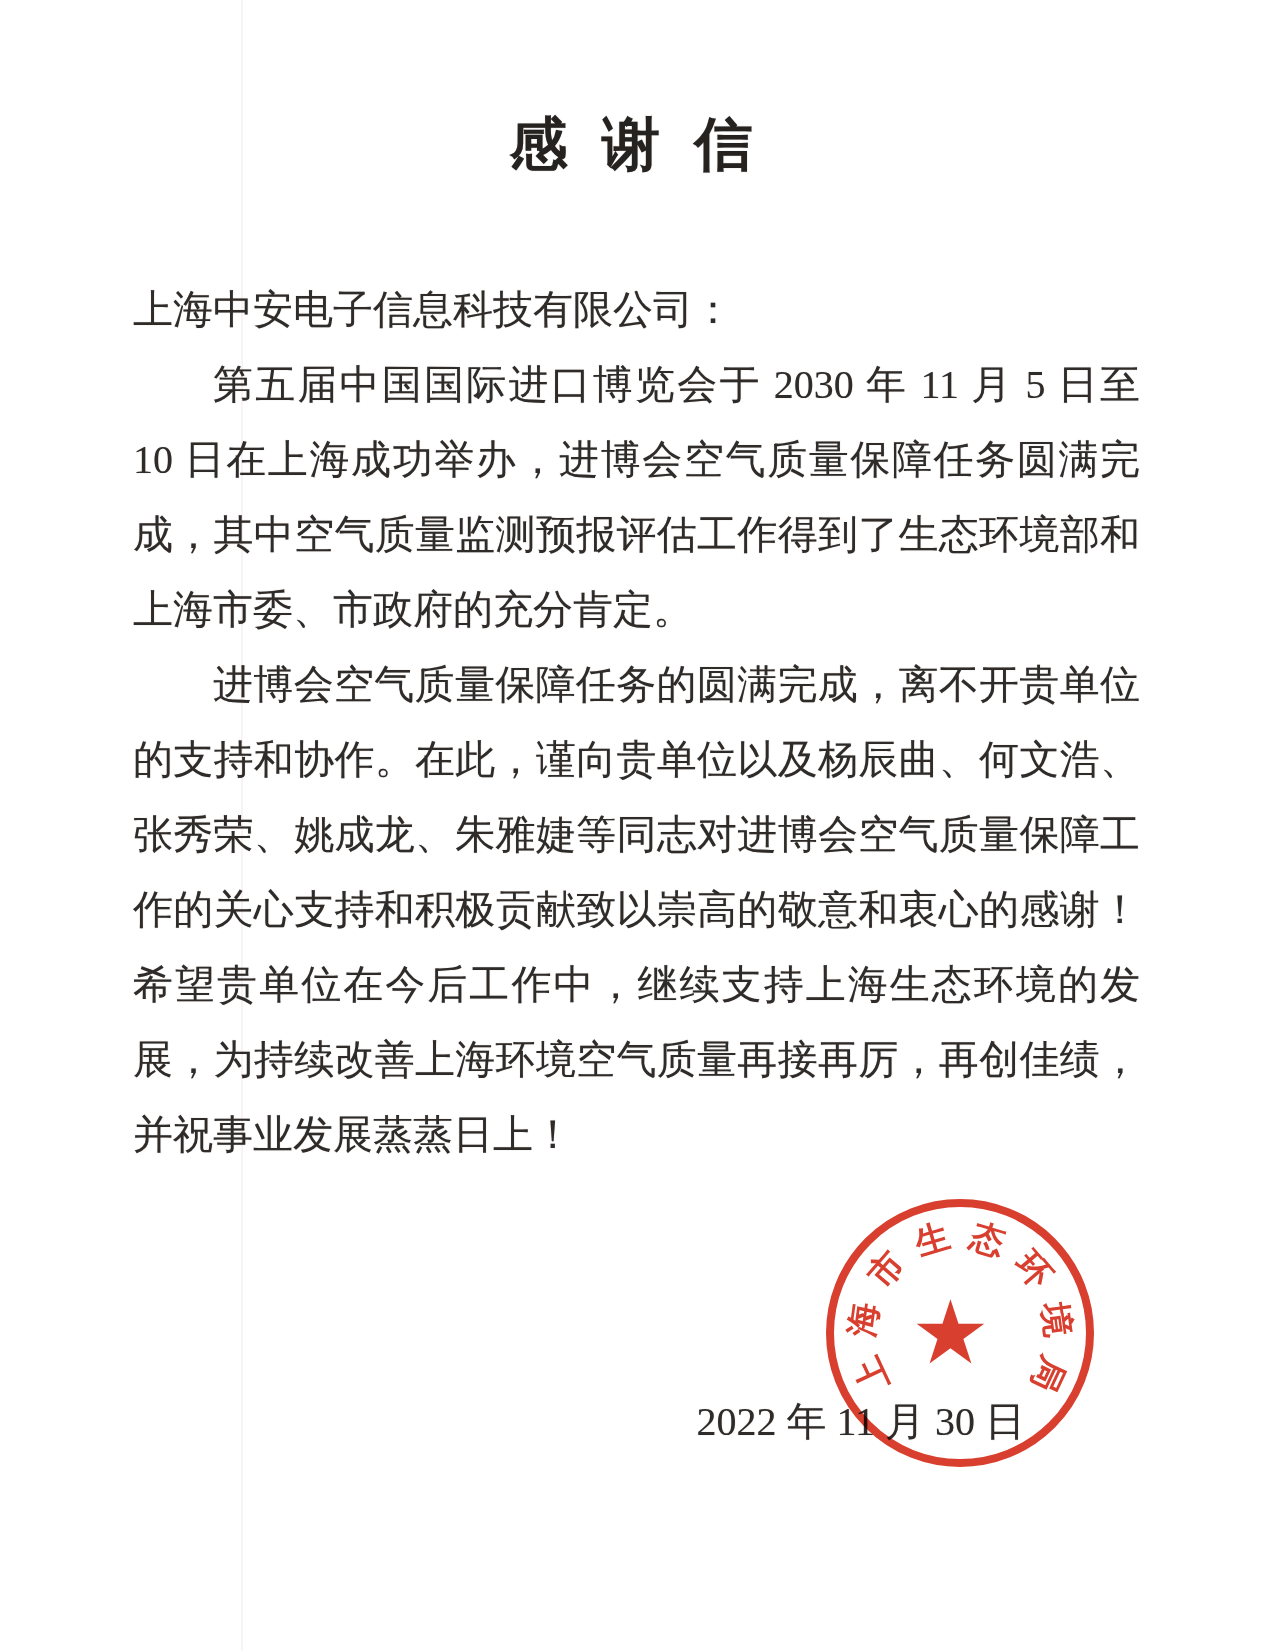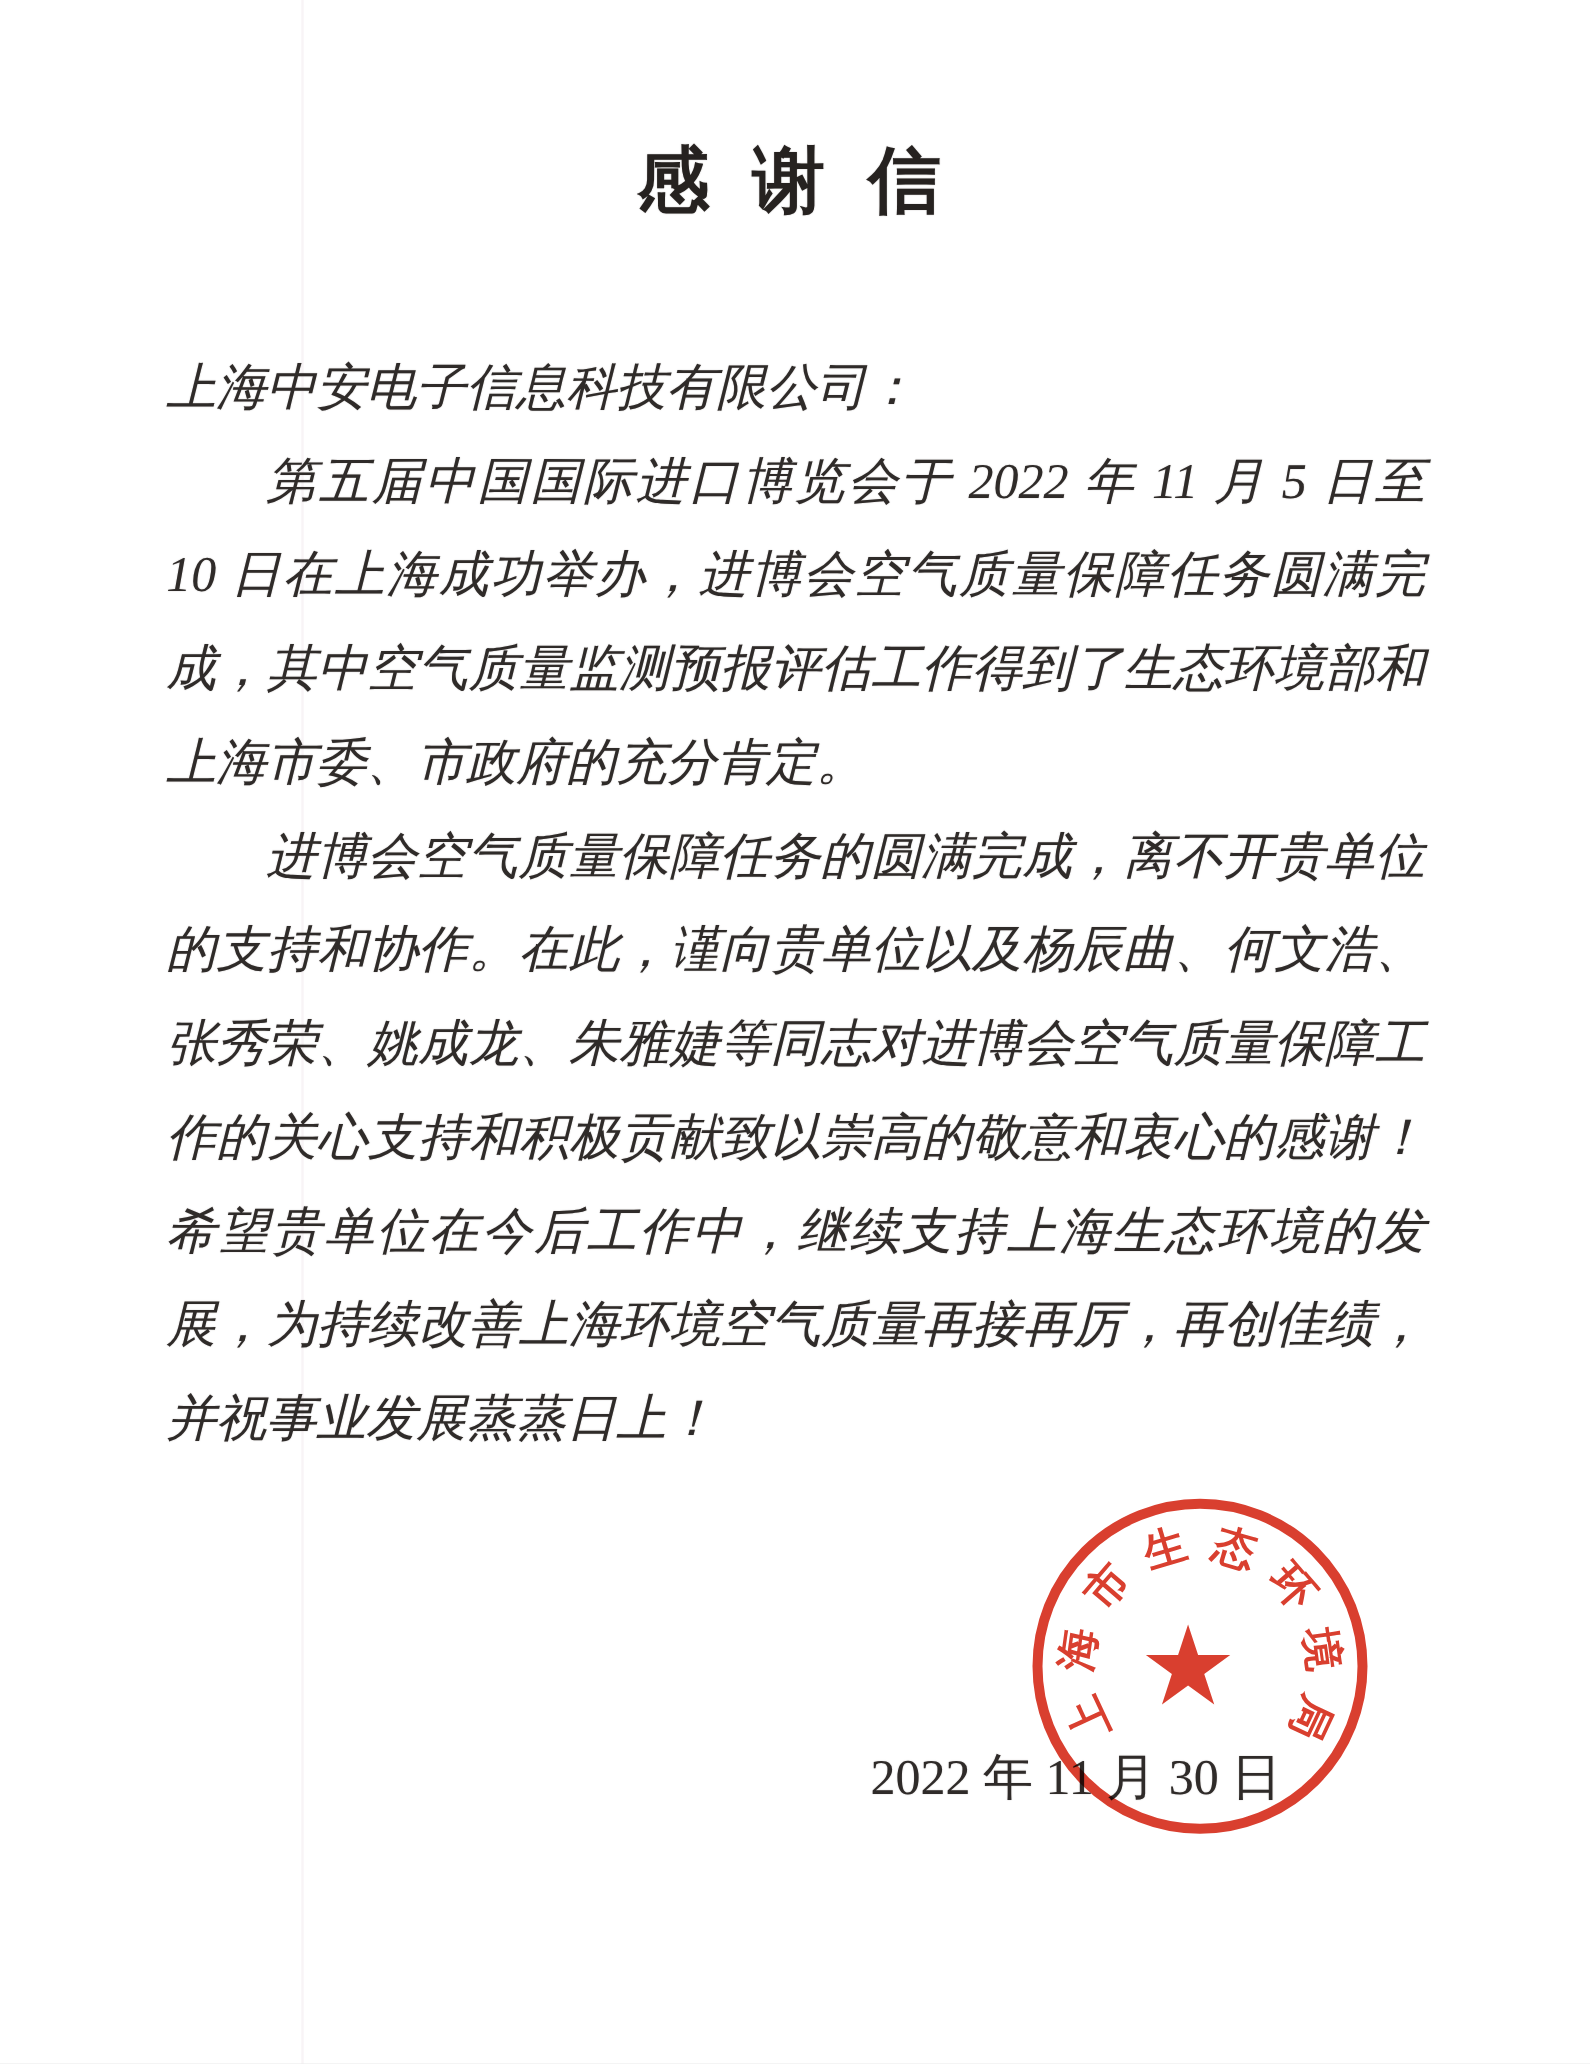--- a/index.html
+++ b/index.html
@@ -42,21 +42,20 @@
     left: 133px;
     top: 272px;
     width: 1007px;
     font-size: 40px;
     line-height: 75px;
     text-align: justify;
     text-shadow: 0 0 1px rgba(40, 30, 25, 0.35);
   }
   .body p {
     margin: 0;
-    font-style: italic;
   }
   .para {
     text-indent: 2em;
   }
   .sig-org {
     position: absolute;
     top: 1303px;
     right: 230px;
     font-size: 41px;
     letter-spacing: 2px;
@@ -124,21 +123,21 @@
 </head>
 <body>
 
 <div class="page">
   <div class="fold-line"></div>
 
   <h1 class="title">感 谢 信</h1>
 
   <div class="body">
     <p class="salutation">上海中安电子信息科技有限公司：</p>
-    <p class="para">第五届中国国际进口博览会于 2022 年 11 月 5 日至 10 日在上海成功举办，进博会空气质量保障任务圆满完成，其中空气质量监测预报评估工作得到了生态环境部和上海市委、市政府的充分肯定。</p>
+    <p class="para">第五届中国国际进口博览会于 2030 年 11 月 5 日至 10 日在上海成功举办，进博会空气质量保障任务圆满完成，其中空气质量监测预报评估工作得到了生态环境部和上海市委、市政府的充分肯定。</p>
     <p class="para">进博会空气质量保障任务的圆满完成，离不开贵单位的支持和协作。在此，谨向贵单位以及杨辰曲、何文浩、张秀荣、姚成龙、朱雅婕等同志对进博会空气质量保障工作的关心支持和积极贡献致以崇高的敬意和衷心的感谢！希望贵单位在今后工作中，继续支持上海生态环境的发展，为持续改善上海环境空气质量再接再厉，再创佳绩，并祝事业发展蒸蒸日上！</p>
   </div>
 
 
   <div class="sig-date">2022 年 11 月 30 日</div>
 
   <div class="stamp">
     <div class="stamp-ring"></div>
     <div class="stamp-star">★</div>
     <div class="stamp-chars" id="stamp-chars">

